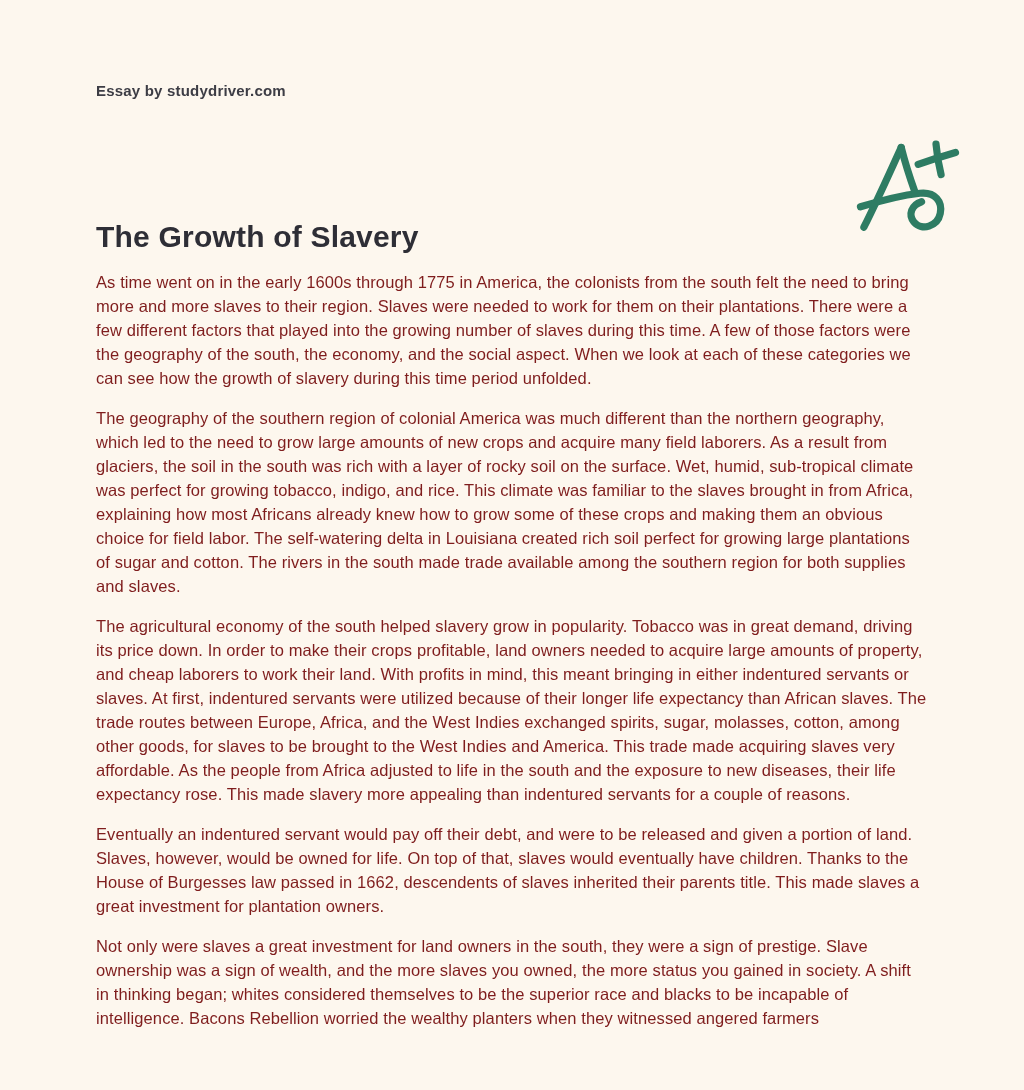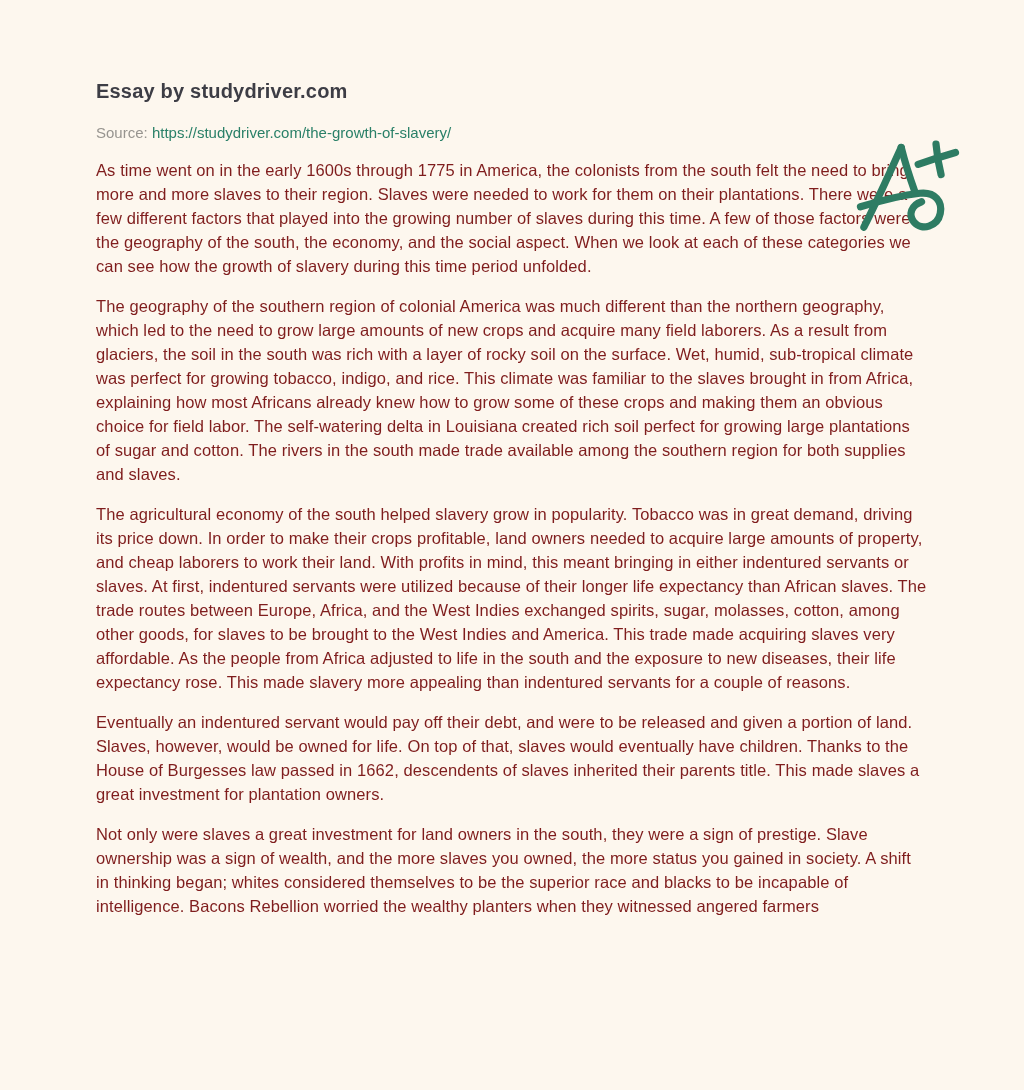--- a/index.html
+++ b/index.html
@@ -15,21 +15,21 @@
   }
   .page {
     position: relative;
     width: 1024px;
     height: 1090px;
     box-sizing: border-box;
     padding: 0 96px;
   }
   .byline {
     margin: 78px 0 0 0;
-    font-size: 20px;
+    font-size: 15px;
     line-height: 26px;
     font-weight: 700;
     color: #3d3d45;
     letter-spacing: 0.2px;
   }
   .source-line {
     margin-top: 19px;
     font-size: 15px;
     line-height: 19px;
   }
@@ -72,44 +72,41 @@
   }
 </style>
 </head>
 <body>
 
 <div class="page">
 
   <header>
     <h1 class="byline">Essay by studydriver.com</h1>
 
-    <div class="source-line">
-      <span class="source-label">Source:</span>
-      <a class="source-link" href="#">https://studydriver.com/the-growth-of-slavery/</a>
-    </div>
 
     <div class="logo">
       <svg viewBox="0 0 132 118" fill="none" xmlns="http://www.w3.org/2000/svg">
         <g stroke="#2e7c63" stroke-width="8.5" stroke-linecap="round" fill="none">
 
           <path d="M14 104 C32 68 46 36 58 10"></path>
 
           <path d="M58 10 C63 30 69 48 74 62"></path>
 
           <path d="M10 80 C36 72 62 66 80 64 C98 62 107 74 104 88 C101 103 82 109 73 98 C66 89 70 78 82 74"></path>
 
           <path d="M99 6 C100 18 102 30 105 42"></path>
 
           <path d="M78 30 C92 25 108 20 122 16"></path>
         </g>
       </svg>
     </div>
   </header>
 
   <main>
+    <h2 class="essay-title">The Growth of Slavery</h2>
 
     <div class="essay-body">
         <p class="para">As time went on in the early 1600s through 1775 in America, the colonists from the south felt the need to bring more and more slaves to their region. Slaves were needed to work for them on their plantations. There were a few different factors that played into the growing number of slaves during this time. A few of those factors were the geography of the south, the economy, and the social aspect. When we look at each of these categories we can see how the growth of slavery during this time period unfolded.</p>
         <p class="para">The geography of the southern region of colonial America was much different than the northern geography, which led to the need to grow large amounts of new crops and acquire many field laborers. As a result from glaciers, the soil in the south was rich with a layer of rocky soil on the surface. Wet, humid, sub-tropical climate was perfect for growing tobacco, indigo, and rice. This climate was familiar to the slaves brought in from Africa, explaining how most Africans already knew how to grow some of these crops and making them an obvious choice for field labor. The self-watering delta in Louisiana created rich soil perfect for growing large plantations of sugar and cotton. The rivers in the south made trade available among the southern region for both supplies and slaves.</p>
         <p class="para">The agricultural economy of the south helped slavery grow in popularity. Tobacco was in great demand, driving its price down. In order to make their crops profitable, land owners needed to acquire large amounts of property, and cheap laborers to work their land. With profits in mind, this meant bringing in either indentured servants or slaves. At first, indentured servants were utilized because of their longer life expectancy than African slaves. The trade routes between Europe, Africa, and the West Indies exchanged spirits, sugar, molasses, cotton, among other goods, for slaves to be brought to the West Indies and America. This trade made acquiring slaves very affordable. As the people from Africa adjusted to life in the south and the exposure to new diseases, their life expectancy rose. This made slavery more appealing than indentured servants for a couple of reasons.</p>
         <p class="para">Eventually an indentured servant would pay off their debt, and were to be released and given a portion of land. Slaves, however, would be owned for life. On top of that, slaves would eventually have children. Thanks to the House of Burgesses law passed in 1662, descendents of slaves inherited their parents title. This made slaves a great investment for plantation owners.</p>
         <p class="para">Not only were slaves a great investment for land owners in the south, they were a sign of prestige. Slave ownership was a sign of wealth, and the more slaves you owned, the more status you gained in society. A shift in thinking began; whites considered themselves to be the superior race and blacks to be incapable of intelligence. Bacons Rebellion worried the wealthy planters when they witnessed angered farmers</p>
       </div>
   </main>
 

